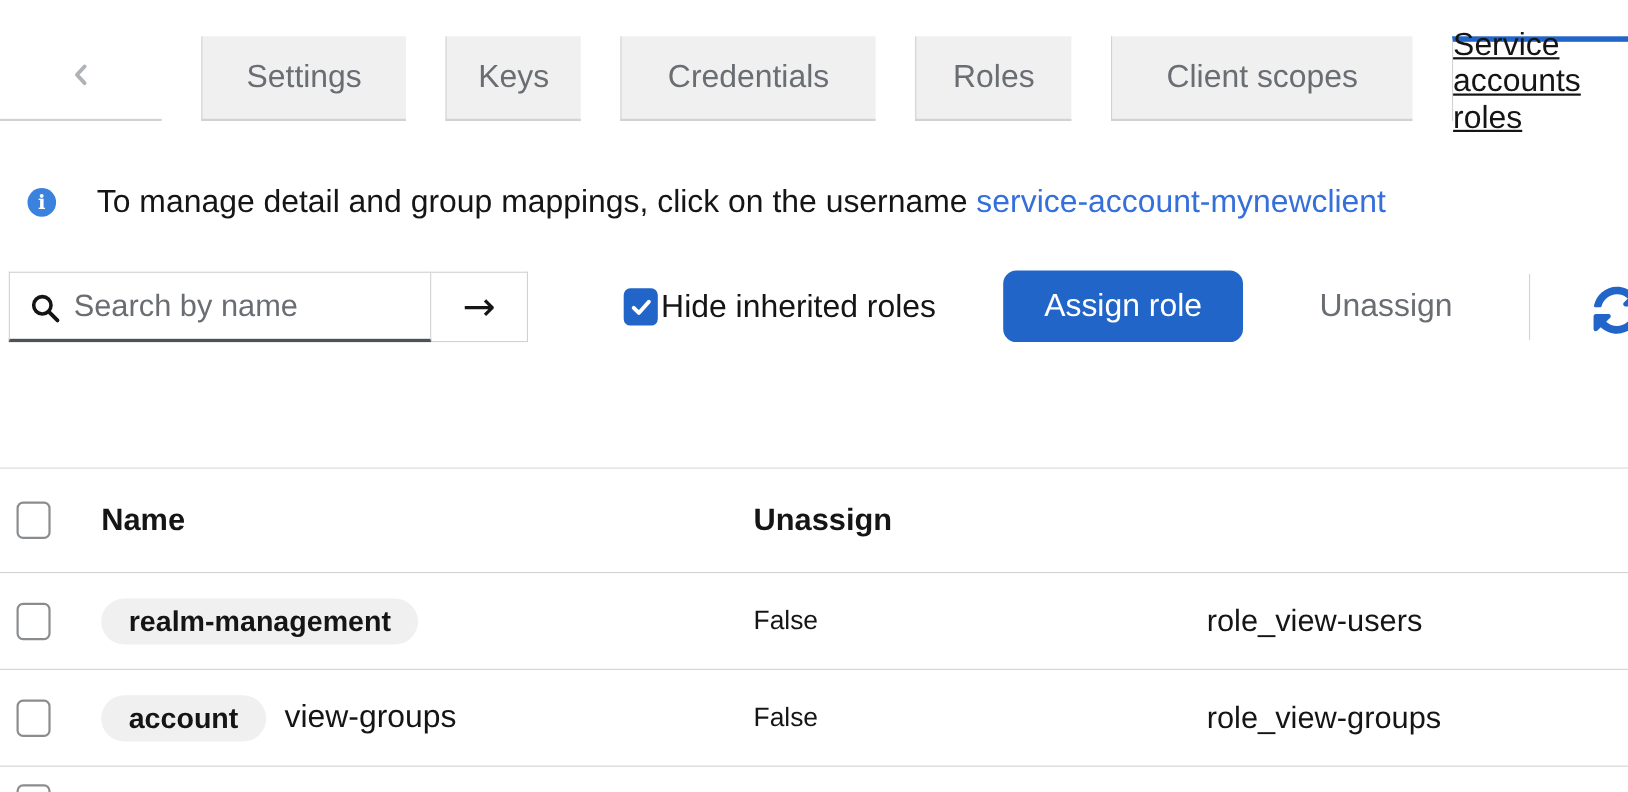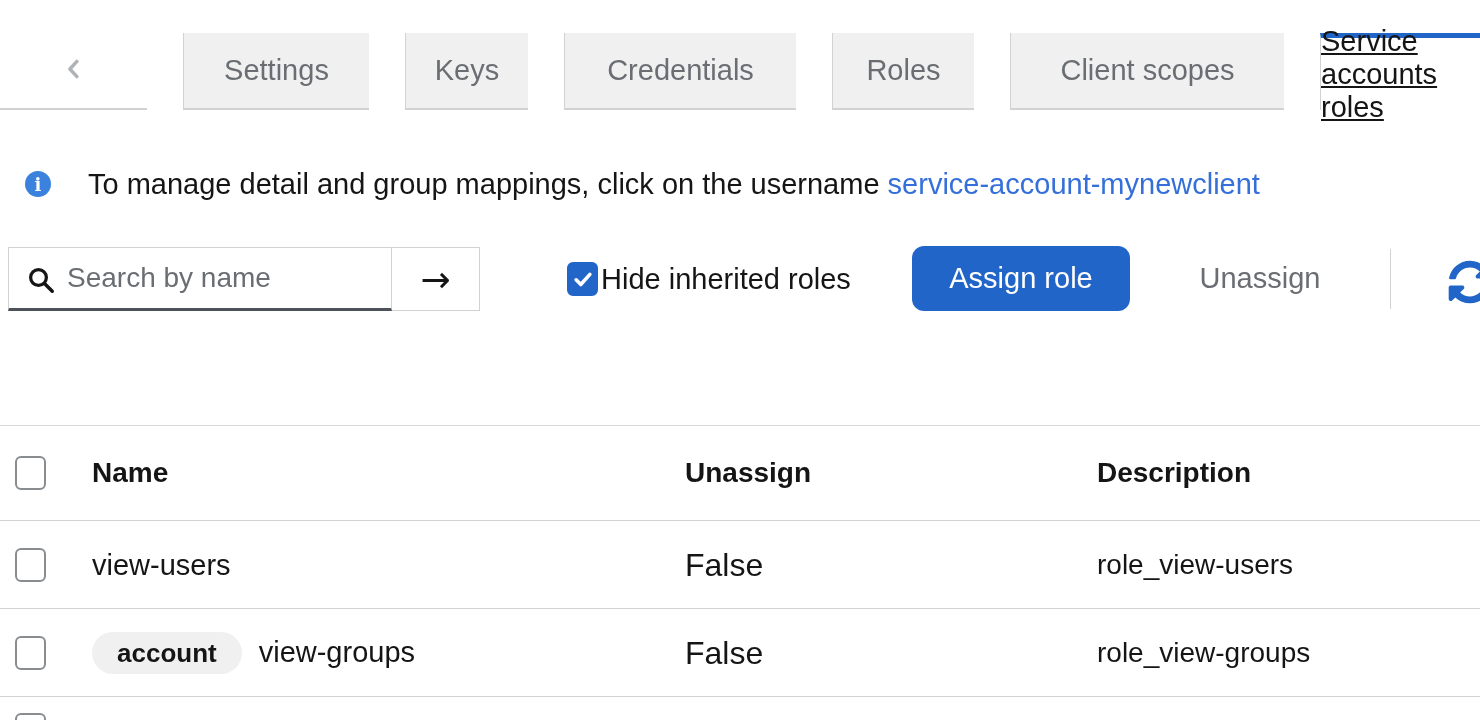--- a/index.html
+++ b/index.html
@@ -57,21 +57,21 @@
   
   .table{position:absolute;left:0;top:425px;width:1480px;border-top:1px solid #d9d9d9;}
   .trow{position:relative;width:1480px;border-bottom:1px solid var(--border);}
   .trow.header{height:95px;padding-left:26px;}
   .trow.data{height:88px;}
   .trow.partial{height:30px;border-bottom:none;}
   .cell-check{position:absolute;left:15px;top:50%;transform:translateY(-50%);}
   .partial .cell-check{top:16px;transform:none;}
   .cell-name{position:absolute;left:92px;top:50%;transform:translateY(-50%);
     display:flex;align-items:center;gap:17px;font-size:29px;white-space:nowrap;}
-  .cell-inherited{position:absolute;left:685px;top:50%;transform:translateY(-50%);font-size:32px;white-space:nowrap;}
+  .cell-inherited{position:absolute;left:685px;top:50%;transform:translateY(-50%);font-size:24px;white-space:nowrap;}
   .cell-desc{position:absolute;left:1097px;top:50%;transform:translateY(-50%);font-size:28px;white-space:nowrap;}
   .trow.header .cell-name,.trow.header .cell-inherited,.trow.header .cell-desc{font-weight:700;font-size:28px;}
   .badge{background:var(--tab-bg);border-radius:22px;height:42px;line-height:42px;
     padding:0 25px;font-size:26px;font-weight:700;color:var(--text);}
 </style>
 </head>
 <body>
 
 <nav class="tabs">
   <div class="tab-scroll">
@@ -138,27 +138,26 @@
   <svg width="44" height="44" viewBox="0 0 512 512" fill="#2265c8">
       <path d="M370.72 133.28C339.458 104.008 298.888 87.962 255.848 88c-77.458.068-144.328 53.178-162.791 126.85-1.344 5.363-6.122 9.15-11.651 9.15H24.103c-7.498 0-13.194-6.807-11.807-14.176C33.933 94.924 134.813 8 256 8c66.448 0 126.791 26.136 171.315 68.685L463.03 40.97C478.149 25.851 504 36.559 504 57.941V192c0 13.255-10.745 24-24 24H345.941c-21.382 0-32.09-25.851-16.971-40.971l41.75-41.749zM32 296h134.059c21.382 0 32.09 25.851 16.971 40.971l-41.75 41.75c31.262 29.273 71.835 45.319 114.876 45.28 77.418-.07 144.315-53.144 162.787-126.849 1.344-5.363 6.122-9.15 11.651-9.15h57.304c7.498 0 13.194 6.807 11.807 14.176C478.067 417.076 377.187 504 256 504c-66.448 0-126.791-26.136-171.315-68.685L48.97 471.03C33.851 486.149 8 475.441 8 454.059V320c0-13.255 10.745-24 24-24z"></path>
     </svg>
 </button>
 
 <div class="table">
   <div class="trow header">
     <span class="checkbox cell-check"></span>
     <span class="cell-name">Name</span>
     <span class="cell-inherited">Unassign</span>
-    <span class="cell-desc">Description</span>
   </div>
 
   <div class="trow data">
     <span class="checkbox cell-check"></span>
     <span class="cell-name">
-      <span>view-users</span>
+      <span class="badge">realm-management</span>
     </span>
     <span class="cell-inherited">False</span>
     <span class="cell-desc">role_view-users</span>
   </div>
 
   <div class="trow data">
     <span class="checkbox cell-check"></span>
     <span class="cell-name">
       <span class="badge">account</span>
       <span>view-groups</span>

